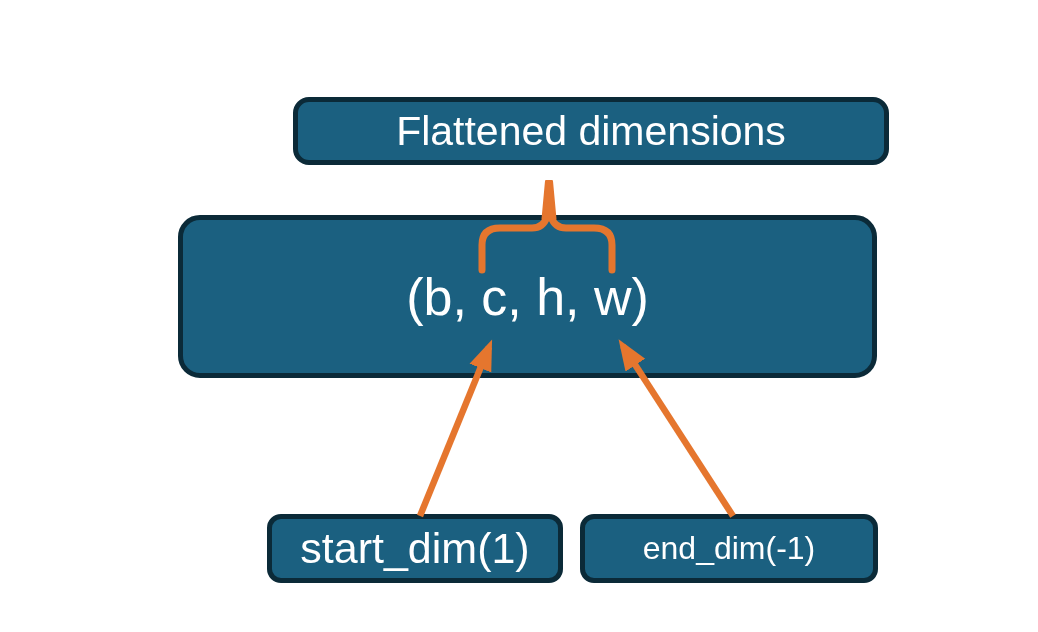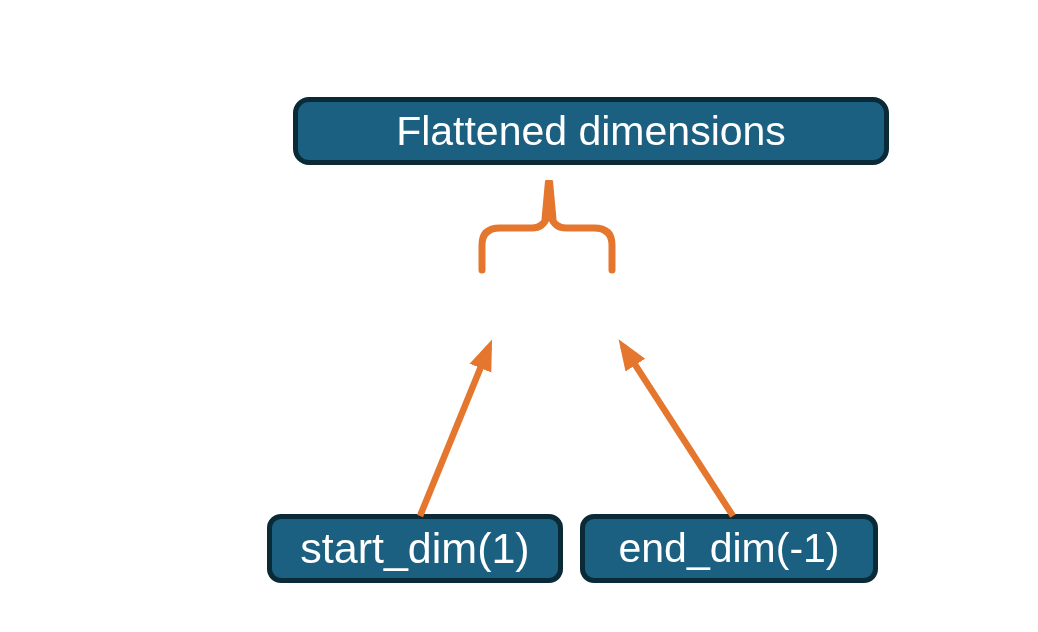--- a/index.html
+++ b/index.html
@@ -45,21 +45,21 @@
   .node-start {
     left: 267px; top: 514px;
     width: 296px; height: 69px;
     border-radius: 14px;
     font-size: 43px;
   }
   .node-end {
     left: 580px; top: 514px;
     width: 298px; height: 69px;
     border-radius: 14px;
-    font-size: 41px;
+    font-size: 32px;
   }
   svg.overlay {
     position: absolute;
     left: 0;
     top: 0;
     z-index: 5;
     pointer-events: none;
   }
   .accent-stroke {
     stroke: var(--accent, #E5762E);
@@ -71,20 +71,23 @@
 </style>
 </head>
 <body>
 
 <div class="canvas">
 
   <div class="node node-top">
     <span>Flattened dimensions</span>
   </div>
 
+  <div class="node node-main">
+    <span>(b, c, h, w)</span>
+  </div>
 
   <div class="node node-start">
     <span>start_dim(1)</span>
   </div>
 
   <div class="node node-end">
     <span>end_dim(-1)</span>
   </div>
 
   <svg class="overlay" width="1038" height="632" viewBox="0 0 1038 632">

